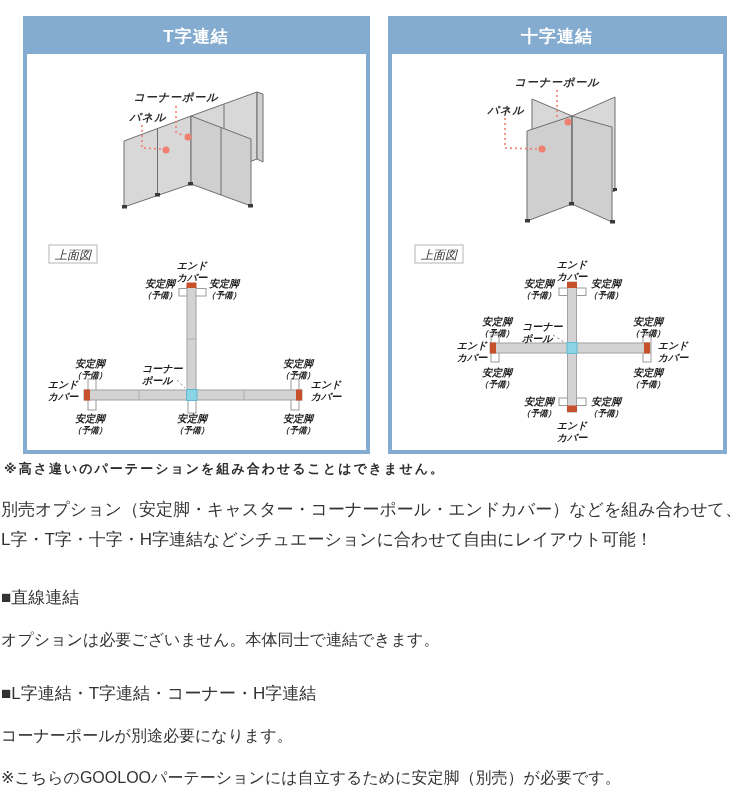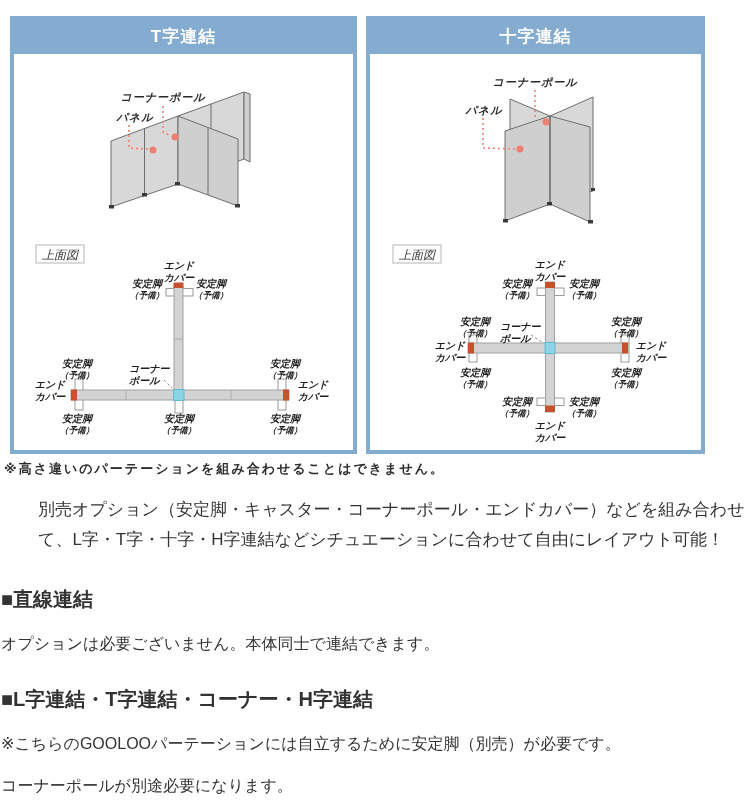--- a/index.html
+++ b/index.html
@@ -3,21 +3,21 @@
 <meta charset="utf-8">
 <style>
   html,body{margin:0;padding:0;background:#fff;}
   body{
     width:750px;
     font-family:"Liberation Sans","DejaVu Sans",sans-serif;
     color:#333;
   }
   .page{width:750px;}
   
-  .panels{display:flex;gap:9px;padding:16px 11px 0 10px;box-sizing:border-box;}
+  .panels{display:flex;gap:18px;padding:16px 11px 0 10px;box-sizing:border-box;justify-content:center;}
   .panel{border:4px solid #84abd0;background:#fff;box-sizing:border-box;}
   .panel-t{width:347px;}
   .panel-x{width:339px;}
   .panel-header{
     background:#84abd0;color:#fff;font-weight:bold;font-size:17px;
     text-align:center;padding:5px 0 6px;border-bottom:2px solid #fff;
     letter-spacing:1px;
   }
   .panel-body{position:relative;height:394px;overflow:hidden;font-style:italic;}
   .panel-body svg{position:absolute;left:0;}
@@ -43,22 +43,22 @@
   .redline{stroke:#ef8070;stroke-width:1.6;stroke-dasharray:2 3;fill:none;}
   .grayline{stroke:#8c8c8c;stroke-width:1;stroke-dasharray:2.5 2.5;fill:none;}
   .badgebox{fill:#fff;stroke:#b5b5b5;stroke-width:1;}
   .footmark{fill:#3a3a3a;}
   
   .caption{
     font-size:13px;font-weight:bold;letter-spacing:2px;
     margin:6px 0 0;padding:0 0 0 4px;color:#2e2e2e;
   }
   .text-section{padding:0 0 26px 1px;}
-  .intro{font-size:17px;line-height:30px;margin:17px 0 0;padding-left:37px;}
-  .sec-heading{font-size:20px;font-weight:bold;margin:31px 0 0;}
+  .intro{font-size:17px;line-height:30px;margin:17px 0 0;}
+  .sec-heading{font-size:17px;font-weight:normal;margin:31px 0 0;}
   .body-p{font-size:16px;margin:21px 0 0;}
 </style>
 </head>
 <body>
 
 <div class="page">
 
   <div class="panels">
 
     <section class="panel panel-t">
@@ -226,18 +226,18 @@
 
   <p class="caption">※高さ違いのパーテーションを組み合わせることはできません。</p>
 
   <div class="text-section">
     <p class="intro">別売オプション（安定脚・キャスター・コーナーポール・エンドカバー）などを組み合わせて、L字・T字・十字・H字連結などシチュエーションに合わせて自由にレイアウト可能！</p>
 
     <h3 class="sec-heading">■直線連結</h3>
     <p class="body-p">オプションは必要ございません。本体同士で連結できます。</p>
 
     <h3 class="sec-heading">■L字連結・T字連結・コーナー・H字連結</h3>
+    <p class="body-p">コーナーポールが別途必要になります。</p>
+
     <p class="body-p">※こちらのGOOLOOパーテーションには自立するために安定脚（別売）が必要です。</p>
-
-    <p class="body-p">コーナーポールが別途必要になります。</p>
 
   </div>
 </div>
 
 </body></html>

